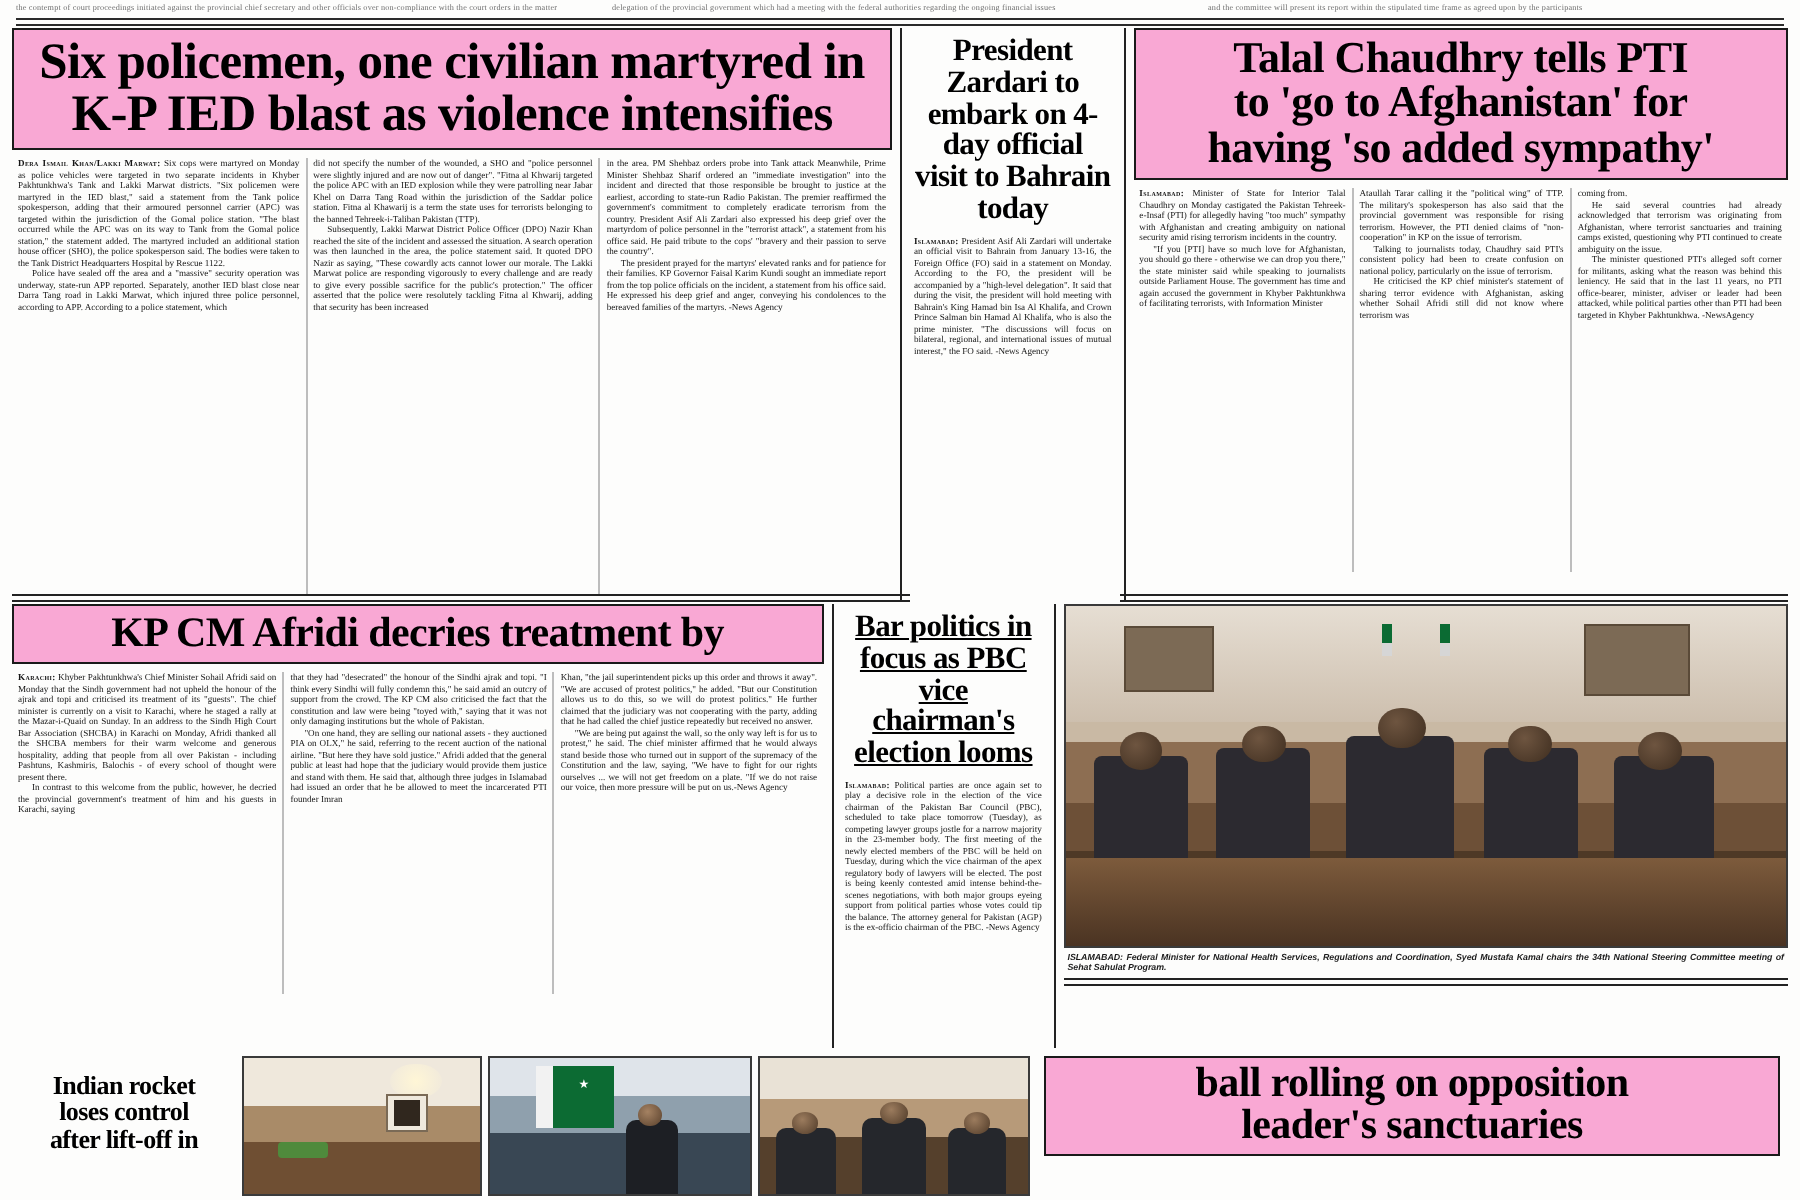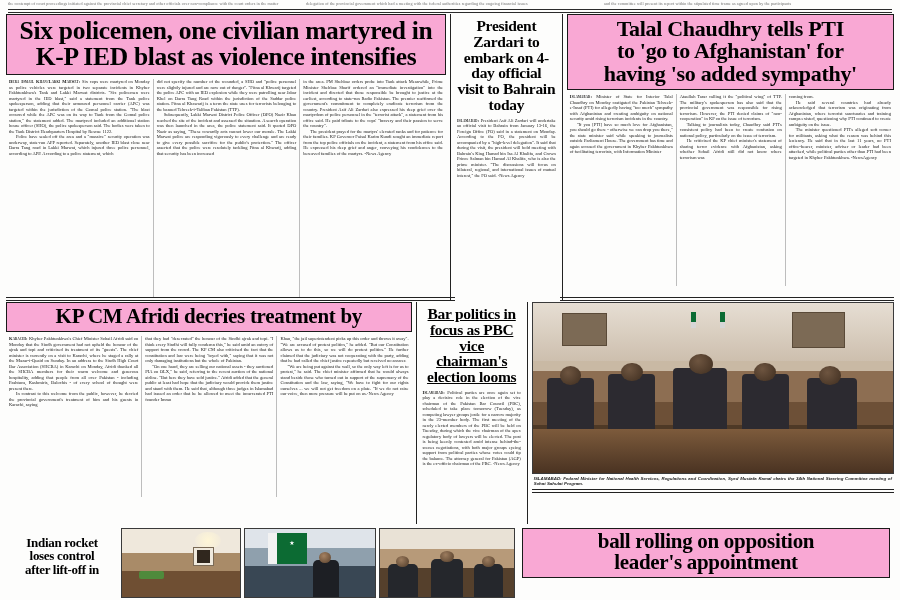--- a/index.html
+++ b/index.html
@@ -430,18 +430,18 @@
         <div class="pers" style="left:38%; width:24%; height:56%;"></div>
         <div class="ph" style="left:45%; bottom:52%; width:10%; height:16%;"></div>
         <div class="pers" style="left:70%; width:22%; height:48%;"></div>
         <div class="ph" style="left:76%; bottom:44%; width:10%; height:16%;"></div>
       </div>
     </div>
 
     <div class="blockC2">
       <div class="hl-box" style="padding:2px 4px 3px 4px;">
         <div class="headline hl-md">ball rolling on opposition</div>
-        <div class="headline hl-md">leader's appointment</div>
+        <div class="headline hl-md">leader's sanctuaries</div>
       </div>
     </div>
   </div>
 
 </div>
 
 </body></html>

